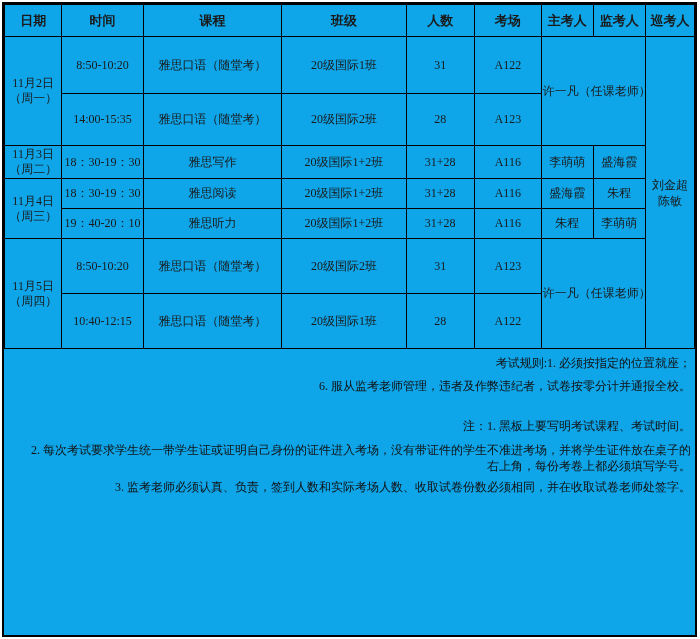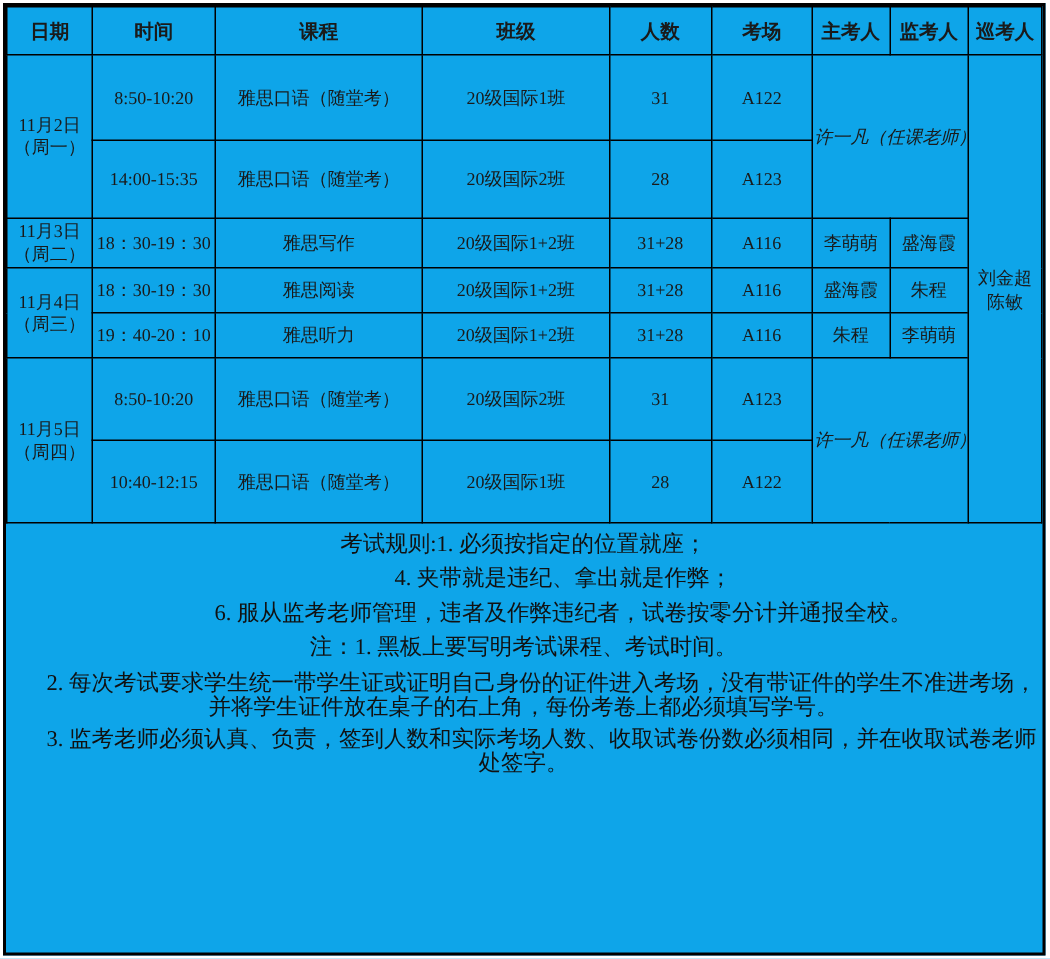--- a/index.html
+++ b/index.html
@@ -41,40 +41,40 @@
     padding: 1px;
     overflow: hidden;
   }
   table.schedule th {
     font-size: 13px; font-weight: bold;
   }
   table.schedule td {
     font-size: 12px; font-weight: normal;
   }
   td.date { font-weight: bold; line-height: 15px; }
-  td.sup { white-space: nowrap; font-size: 11.5px; font-style: italic; }
+  td.sup { white-space: nowrap; font-size: 11.5px; }
   td.patrol { line-height: 16px; }
   tr.h-head { height: 32px; }
   tr.h-r1 { height: 57px; }
   tr.h-r2 { height: 52px; }
   tr.h-s  { height: 30px; }
   tr.h-t  { height: 55px; }
 
   .notes {
     flex: 1;
     padding: 3px 4px 2px 3px;
-    font-size: 15px;
+    font-size: 12px;
     line-height: 22px;
     overflow: hidden;
-    text-align: center;
+    text-align: right;
     color: #111;
   }
   .rule-line { line-height: 23px; white-space: nowrap; }
   .rule-line.ind { padding-left: 53px; }
-  .note-first { line-height: 21px; margin-top: 1px; white-space: nowrap; }
+  .note-first { line-height: 21px; margin-top: 18px; white-space: nowrap; }
   .note-item { margin-top: 5px; line-height: 16px; text-indent: 24px; }
 </style>
 </head>
 <body>
 
 <div class="sheet">
 
 
   <div class="frame">
 
@@ -164,21 +164,20 @@
           <td>雅思口语（随堂考）</td>
           <td>20级国际1班</td>
           <td>28</td>
           <td>A122</td>
         </tr>
       </tbody>
     </table>
 
     <div class="notes">
       <div class="rule-line"><span>考试规则:</span><span>1. 必须按指定的位置就座；</span></div>
-      <div class="rule-line ind">4. 夹带就是违纪、拿出就是作弊；</div>
       <div class="rule-line ind">6. 服从监考老师管理，违者及作弊违纪者，试卷按零分计并通报全校。</div>
       <div class="note-first"><span>注：</span><span>1. 黑板上要写明考试课程、考试时间。</span></div>
       <p class="note-item">2. 每次考试要求学生统一带学生证或证明自己身份的证件进入考场，没有带证件的学生不准进考场，并将学生证件放在桌子的右上角，每份考卷上都必须填写学号。</p>
       <p class="note-item">3. 监考老师必须认真、负责，签到人数和实际考场人数、收取试卷份数必须相同，并在收取试卷老师处签字。</p>
 
     </div>
 
   </div>
 </div>
 

